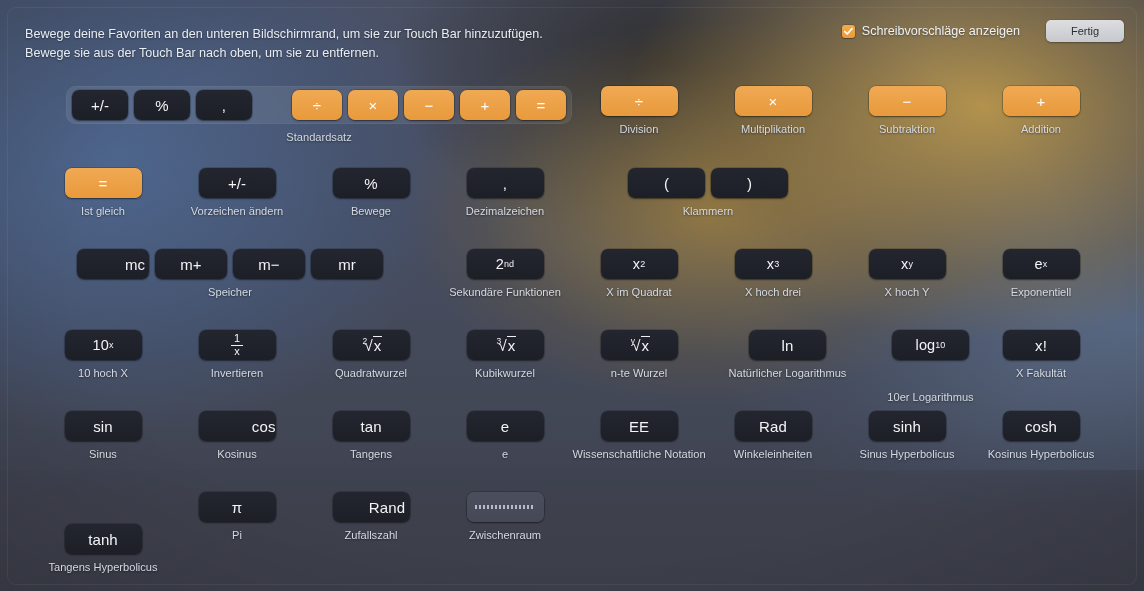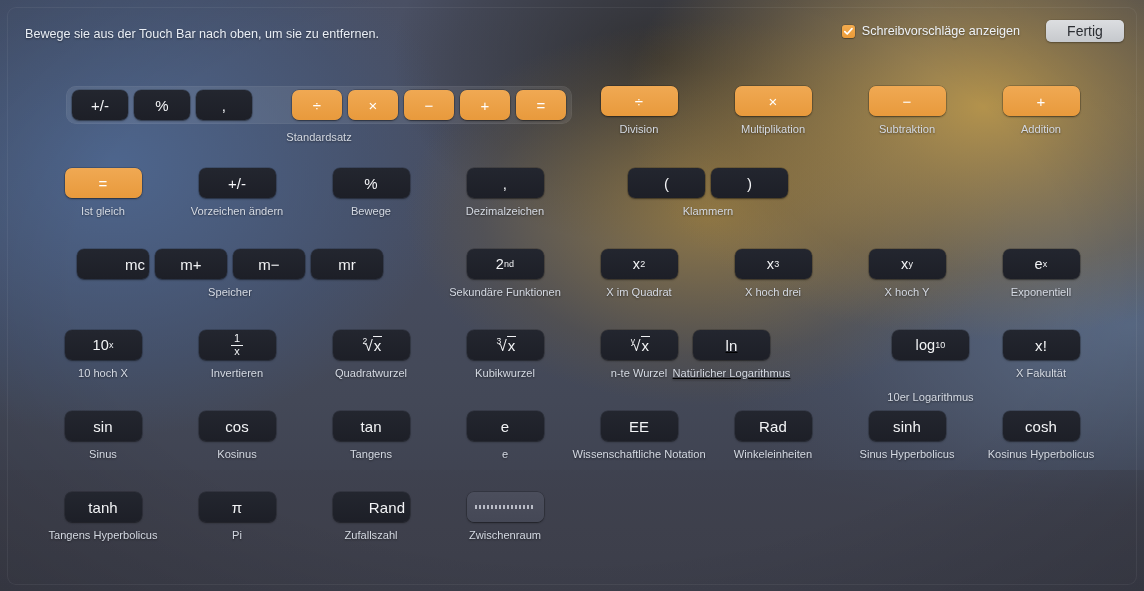--- a/index.html
+++ b/index.html
@@ -92,21 +92,21 @@
     text-shadow: 0 1px 2px rgba(0,0,0,0.4);
     white-space: nowrap;
   }
   .done-button {
     min-width: 78px;
     height: 22px;
     padding: 0 16px;
     border-radius: 5px;
     background: linear-gradient(180deg, rgba(228,231,236,0.93) 0%, rgba(206,211,219,0.9) 100%);
     color: #2b2e33;
-    font-size: 14px;
+    font-size: 11px;
     display: flex; align-items: center; justify-content: center;
     box-shadow: 0 1px 2px rgba(0,0,0,0.3), 0 0 0 0.5px rgba(0,0,0,0.12);
     cursor: default;
   }
 
   
   .palette {
     position: absolute;
     left: 0; top: 86px; right: 0; bottom: 0;
     z-index: 3;
@@ -219,20 +219,21 @@
 <body>
 
 <div id="root">
   <div class="wallpaper"></div>
   <div class="wallpaper-lower"></div>
   <div class="vignette"></div>
   <div class="window-frame"></div>
 
   <div class="header">
     <div class="instructions">
+      <div>Bewege deine Favoriten an den unteren Bildschirmrand, um sie zur Touch Bar hinzuzufügen.</div>
       <div>Bewege sie aus der Touch Bar nach oben, um sie zu entfernen.</div>
     </div>
     <div class="header-right">
       <div class="checkbox-wrap">
         <span class="checkbox">
           <svg width="11" height="11" viewBox="0 0 11 11">
             <path d="M1.8 5.6 L4.2 8.0 L9.0 2.6" fill="none" stroke="#ffffff" stroke-width="1.7" stroke-linecap="round" stroke-linejoin="round"></path>
           </svg>
         </span>
         <span class="checkbox-label">Schreibvorschläge anzeigen</span>
@@ -408,21 +409,21 @@
         </div>
         <div class="cell" style="left: 600.5px; width: 77px;">
           <div class="key" style="width: 77px;">
             <span class="radical">
               <span class="idx">y</span>
               <span class="rad">√<span style="border-top:1px solid #f0f1f4;padding:0 1px;">x</span></span>
             </span>
           </div>
           <div class="caption">n-te Wurzel</div>
         </div>
-        <div class="cell" style="left: 693px; width: 77px; text-decoration: underline;">
+        <div class="cell" style="left: 749px; width: 77px;">
           <div class="key" style="width: 77px;">
             <span class="glyph">ln</span>
           </div>
           <div class="caption">Natürlicher Logarithmus</div>
         </div>
         <div class="cell" style="left: 892px; width: 77px; gap: 24px;">
           <div class="key" style="width: 77px;">log<span class="subn">10</span></div>
           <div class="caption">10er Logarithmus</div>
         </div>
         <div class="cell" style="left: 1002.5px; width: 77px;">
@@ -433,21 +434,21 @@
         </div>
       </div>
       <div class="row" style="top: 325px;">
         <div class="cell" style="left: 64.5px; width: 77px;">
           <div class="key" style="width: 77px;">
             <span class="glyph">sin</span>
           </div>
           <div class="caption">Sinus</div>
         </div>
         <div class="cell" style="left: 198.5px; width: 77px;">
-          <div class="key" style="width: 77px;">
+          <div class="key" style="width: 77px; justify-content: flex-end;">
             <span class="glyph">cos</span>
           </div>
           <div class="caption">Kosinus</div>
         </div>
         <div class="cell" style="left: 332.5px; width: 77px;">
           <div class="key" style="width: 77px;">
             <span class="glyph">tan</span>
           </div>
           <div class="caption">Tangens</div>
         </div>
@@ -477,21 +478,21 @@
         </div>
         <div class="cell" style="left: 1002.5px; width: 77px;">
           <div class="key" style="width: 77px;">
             <span class="glyph">cosh</span>
           </div>
           <div class="caption">Kosinus Hyperbolicus</div>
         </div>
       </div>
       <div class="row" style="top: 406px;">
         <div class="cell" style="left: 64.5px; width: 77px;">
-          <div class="key" style="width: 77px;">
+          <div class="key" style="width: 77px; margin-top: 32px;">
             <span class="glyph">tanh</span>
           </div>
           <div class="caption">Tangens Hyperbolicus</div>
         </div>
         <div class="cell" style="left: 198.5px; width: 77px;">
           <div class="key" style="width: 77px;">
             <span class="glyph">π</span>
           </div>
           <div class="caption">Pi</div>
         </div>

